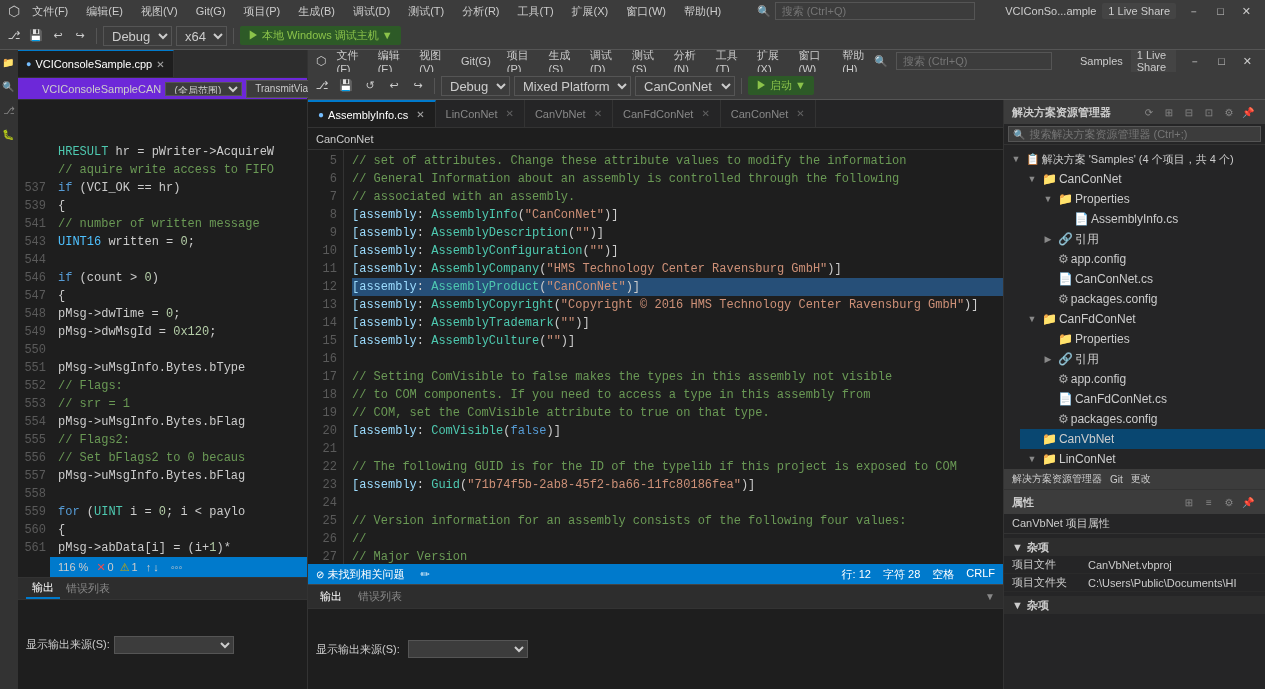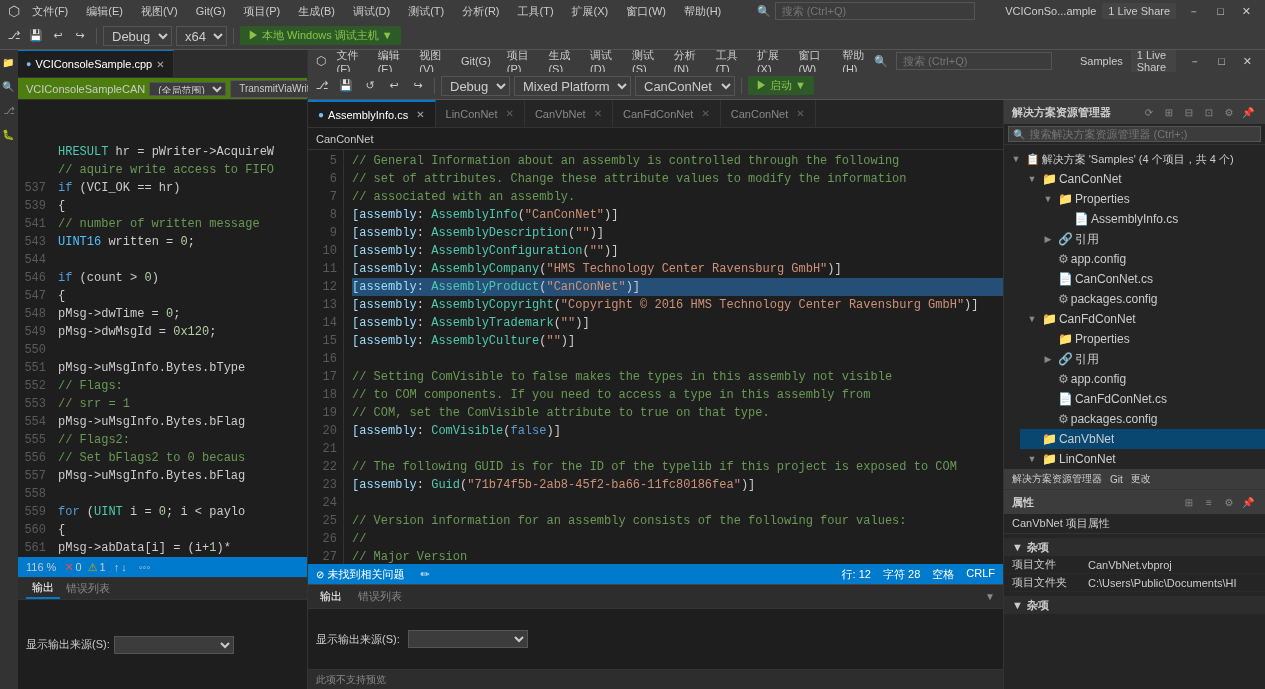--- a/index.html
+++ b/index.html
@@ -111,24 +111,24 @@
     .editor-tab.active {
       background: #1e1e1e;
       color: #ffffff;
       border-top: 1px solid #007acc;
     }
     .editor-tab:not(.active) { color: #888; background: #2d2d2d; }
     .tab-close { font-size: 10px; opacity: 0.6; cursor: pointer; }
 
     .editor-breadcrumb {
       height: 22px;
-      background: #4d7c0f;
-      display: flex;
-      align-items: center;
-      padding: 0 8px;
+      background: #6d28d9;
+      display: flex;
+      align-items: center;
+      padding: 0 24px;
       font-size: 11px;
       color: #888;
       border-bottom: 1px solid #333;
     }
 
     .editor-content {
       flex: 1;
       overflow: hidden;
       position: relative;
       background: #1e1e1e;
@@ -166,20 +166,21 @@
     .code-string { color: #ce9178; }
 
     .status-bar-left {
       height: 20px;
       background: #007acc;
       display: flex;
       align-items: center;
       padding: 0 8px;
       gap: 8px;
       font-size: 11px;
+      margin-left: 32px;
     }
 
     
     .inner-window {
       flex: 1;
       background: #1e1e1e;
       display: flex;
       flex-direction: column;
       overflow: hidden;
     }
@@ -559,21 +560,21 @@
       <div class="editor-tab-bar">
         <div class="editor-tab active">
           <span style="color:#75beff;font-size:9px;">●</span>
           <span>VCIConsoleSample.cpp</span>
           <span class="tab-close">✕</span>
         </div>
       </div>
 
       <div class="editor-breadcrumb" style="display:flex;align-items:center;gap:4px;">
         <span style="color:#ccc;font-size:11px;">VCIConsoleSampleCAN</span>
-        <select class="toolbar-combo" style="font-size:10px;height:14px;">
+        <select class="toolbar-combo" style="font-size:10px;height:14px;text-align:right;">
           <option>(全局范围)</option>
         </select>
         <select class="toolbar-combo" style="font-size:10px;height:18px;">
           <option>TransmitViaWriter()</option>
         </select>
       </div>
 
       <div class="editor-content" style="position:relative;">
         <div class="code-area" style="height:100%;align-items:flex-end;">
           <div class="line-numbers">
@@ -761,22 +762,22 @@
                   <div>21</div>
                   <div>22</div>
                   <div>23</div>
                   <div>24</div>
                 <div>25</div>
                   <div>26</div>
                   <div>27</div>
 
               </div>
               <div class="inner-code-lines">
+                <div class="inner-code-line code-comment">// set of attributes. Change these attribute values to modify the information</div>
                 <div class="inner-code-line code-comment">// General Information about an assembly is controlled through the following</div>
-                <div class="inner-code-line code-comment">// set of attributes. Change these attribute values to modify the information</div>
                 <div class="inner-code-line code-comment">// associated with an assembly.</div>
                 <div class="inner-code-line"><span style="color:#9cdcfe;">[assembly</span><span style="color:#c8c8c8;">:</span> <span style="color:#4ec9b0;">AssemblyInfo</span>(<span class="code-string">"CanConNet"</span>)]</div>
                 <div class="inner-code-line"><span style="color:#9cdcfe;">[assembly</span>: <span style="color:#4ec9b0;">AssemblyDescription</span>(<span class="code-string">""</span>)]</div>
                 <div class="inner-code-line"><span style="color:#9cdcfe;">[assembly</span>: <span style="color:#4ec9b0;">AssemblyConfiguration</span>(<span class="code-string">""</span>)]</div>
                 <div class="inner-code-line"><span style="color:#9cdcfe;">[assembly</span>: <span style="color:#4ec9b0;">AssemblyCompany</span>(<span class="code-string">"HMS Technology Center Ravensburg GmbH"</span>)]</div>
                 <div class="inner-code-line" style="background:#264f78;"><span style="color:#9cdcfe;">[assembly</span>: <span style="color:#4ec9b0;">AssemblyProduct</span>(<span class="code-string">"CanConNet"</span>)]</div>
                 <div class="inner-code-line"><span style="color:#9cdcfe;">[assembly</span>: <span style="color:#4ec9b0;">AssemblyCopyright</span>(<span class="code-string">"Copyright © 2016 HMS Technology Center Ravensburg GmbH"</span>)]</div>
                 <div class="inner-code-line"><span style="color:#9cdcfe;">[assembly</span>: <span style="color:#4ec9b0;">AssemblyTrademark</span>(<span class="code-string">""</span>)]</div>
                 <div class="inner-code-line"><span style="color:#9cdcfe;">[assembly</span>: <span style="color:#4ec9b0;">AssemblyCulture</span>(<span class="code-string">""</span>)]</div>
                 <div class="inner-code-line"></div>
@@ -817,23 +818,20 @@
                 <span class="inner-output-tab">错误列表</span>
               </div>
               <div style="display:flex;gap:4px;">
                 <span style="font-size:10px;color:#888;cursor:pointer;">▼</span>
               </div>
             </div>
             <div class="inner-output-content">
               <span style="font-size:11px;color:#ccc;">显示输出来源(S):</span>
               <select class="output-select" style="width:120px;"></select>
             </div>
-            <div style="height:20px;background:#2d2d2d;display:flex;align-items:center;padding:0 8px;border-top:1px solid #333;">
-              <span style="font-size:10px;color:#888;">此项不支持预览</span>
-            </div>
           </div>
         </div>
 
         <div class="right-panel">
 
           <div class="panel-header">
             <span class="panel-title">解决方案资源管理器</span>
             <div class="panel-actions">
               <span class="panel-btn">⟳</span>
               <span class="panel-btn">⊞</span>

